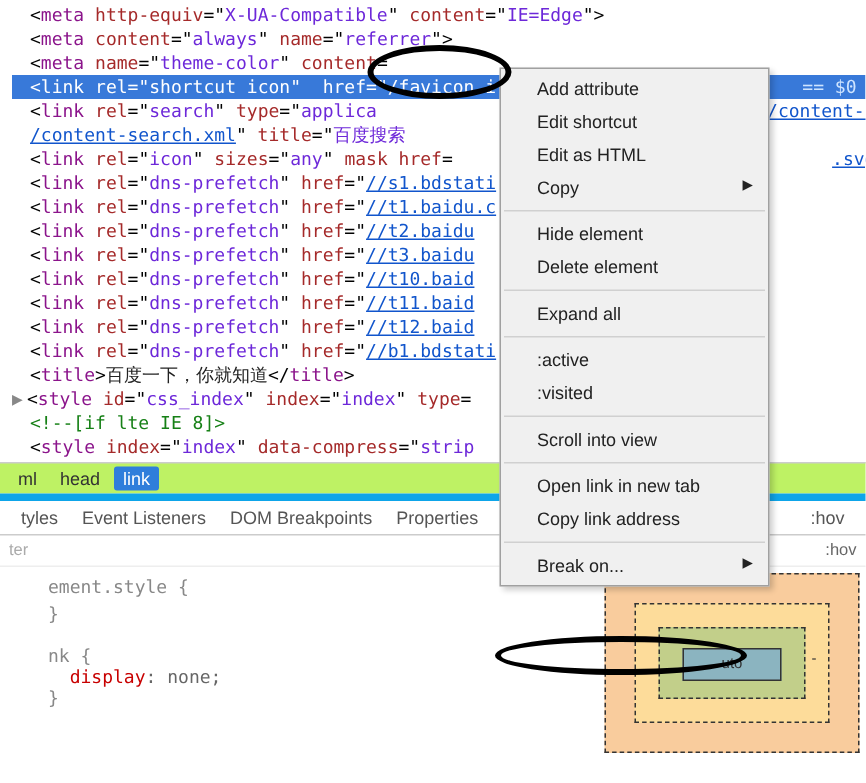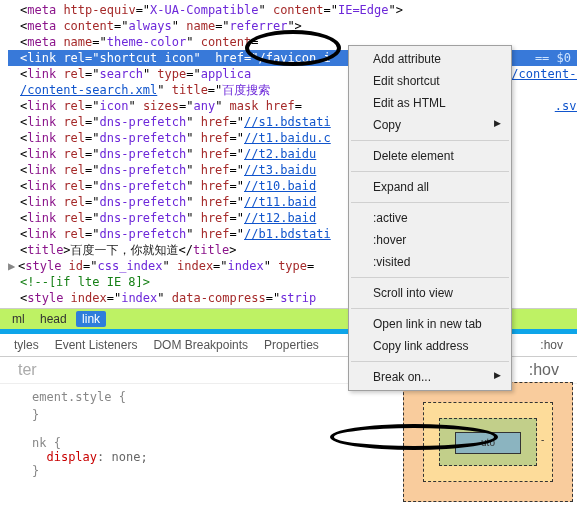--- a/index.html
+++ b/index.html
@@ -56,45 +56,45 @@
   font-family: "Segoe UI", Arial, sans-serif;
   font-size: 12px;
   color: #555;
   height: 28px;
 }
 .panel-tabs .tab { padding: 4px 8px; }
 .panel-tabs .hov { margin-left: auto; padding-right: 8px; color: #555; }
 
 .filter-row {
   border-bottom: 1px solid #eee;
-  padding: 4px 18px;
+  padding: 4px 6px;
   color: #aaa;
   font-family: "Segoe UI", Arial, sans-serif;
-  font-size: 16px;
+  font-size: 11px;
   display: flex;
   gap: 24px;
 }
 .filter-row .hov2 { margin-left: auto; color: #666; }
 
 .styles-body {
   padding: 6px 8px;
   font-family: Consolas, Menlo, monospace;
   font-size: 12px;
   color: #666;
   margin-left: 24px;
 }
 .style-sel { color: #888; }
 .ua { color: #888; float: right; }
 .prop-name { color: #c80000; }
 
 .context-menu {
   position: absolute;
   top: 45px;
-  left: 348px;
-  width: 164px;
+  left: 333px;
+  width: 180px;
   background: #f0f0f0;
   border: 1px solid #a0a0a0;
   box-shadow: 2px 2px 4px rgba(0,0,0,0.2);
   font-family: "Segoe UI", Arial, sans-serif;
   font-size: 12px;
   color: #222;
   padding: 2px 0;
 }
 .menu-item {
   padding: 4px 22px 4px 24px;
@@ -201,26 +201,26 @@
   <div class="bm-layer bm-cont"><span>uto</span></div>
   <span style="position:absolute;left:138px;top:52px">-</span>
 </div>
 
 <div class="context-menu">
   <div class="menu-item">Add attribute</div>
   <div class="menu-item">Edit shortcut</div>
   <div class="menu-item">Edit as HTML</div>
   <div class="menu-item"><span>Copy</span><span class="arrow">▶</span></div>
   <div class="menu-item sep"></div>
+  <div class="menu-item">Hide element</div>
   <div class="menu-item">Delete element</div>
   <div class="menu-item sep"></div>
   <div class="menu-item">Expand all</div>
   <div class="menu-item sep"></div>
   <div class="menu-item">:active</div>
-  <div class="menu-item">:hover</div>
   <div class="menu-item">:visited</div>
   <div class="menu-item sep"></div>
   <div class="menu-item">Scroll into view</div>
   <div class="menu-item sep"></div>
   <div class="menu-item">Open link in new tab</div>
   <div class="menu-item">Copy link address</div>
   <div class="menu-item sep"></div>
   <div class="menu-item"><span>Break on...</span><span class="arrow">▶</span></div>
 </div>
 

